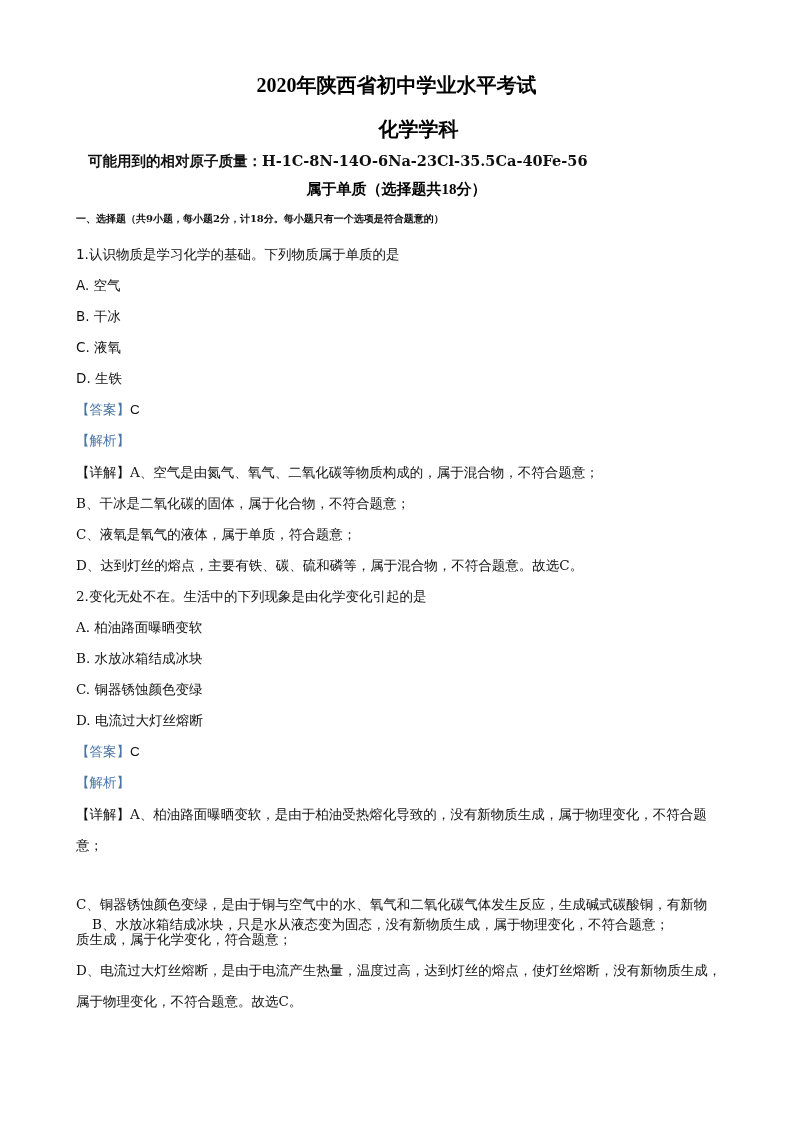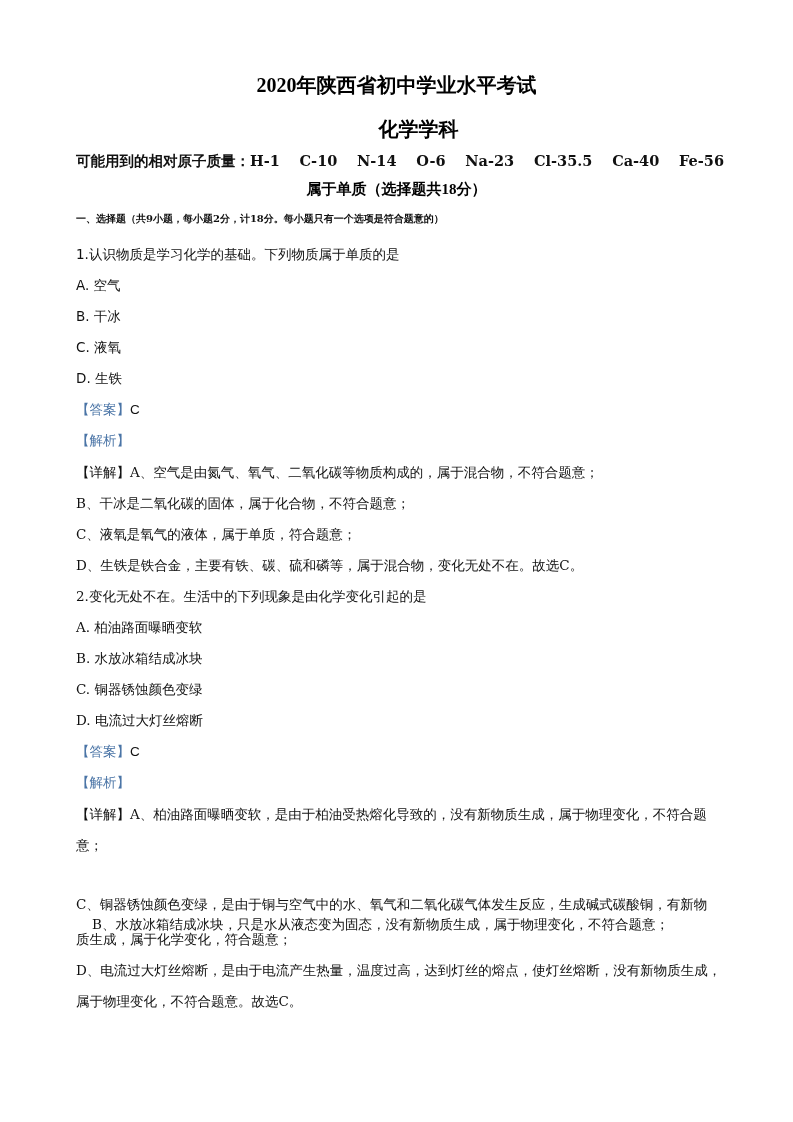--- a/index.html
+++ b/index.html
@@ -2,39 +2,39 @@
 <html><head>
   <meta charset="utf-8">
   <style>
     html, body { margin: 0; padding: 0; background: #ffffff; }
     body { width: 793px; height: 1122px; position: relative; overflow: hidden;
            font-family: "DejaVu Serif", "Liberation Serif", serif; color: #111; }
     .page { position: absolute; left: 0; top: 0; width: 793px; height: 1122px; }
     .title { position: absolute; left: 0; width: 793px; text-align: center; font-weight: bold; color: #000; font-family: Liberation Serif, serif; }
     .t1 { top: 72px; font-size: 20px; }
     .t2 { top: 116px; font-size: 20px; margin-left: 22px; }
-    .masses { position: absolute; top: 152px; left: 76px; width: 648px; font-weight: bold; font-size: 14.5px;
-              display: flex; justify-content: space-between; white-space: nowrap; }
+    .masses { position: absolute; top: 152px; left: 88px; width: 648px; font-weight: bold; font-size: 14.5px;
+              display: flex; justify-content: flex-start; white-space: nowrap; }
     .part { top: 180px; font-size: 15px; }
     .section { position: absolute; top: 212px; left: 76px; font-weight: bold; font-size: 10px; white-space: nowrap; }
     .line { position: absolute; left: 76px; font-size: 13.5px; white-space: nowrap; line-height: 20px; }
     .sans { font-family: "DejaVu Sans", "Liberation Sans", sans-serif; }
     .tag { color: #4a74a6; font-family: "DejaVu Sans", sans-serif; }
     .tagval { color: #111; font-family: "Liberation Sans", sans-serif; }
   </style>
 </head>
 <body>
 
 <div class="page">
   <div class="title t1">2020年陕西省初中学业水平考试</div>
   <div class="title t2">化学学科</div>
 
   <div class="masses">
     <span>可能用到的相对原子质量：H-1</span>
-    <span>C-10</span>
+    <span>C-8</span>
     <span>N-14</span>
     <span>O-6</span>
     <span>Na-23</span>
     <span>Cl-35.5</span>
     <span>Ca-40</span>
     <span>Fe-56</span>
   </div>
 
   <div class="title part">属于单质（选择题共18分）</div>
   <div class="section">一、选择题（共9小题，每小题2分，计18分。每小题只有一个选项是符合题意的）</div>
@@ -46,21 +46,21 @@
   <div class="line sans" style="top:368px;">D.  生铁</div>
   <div class="line" style="top:399px;">
     <span class="tag">【答案】</span><span class="tagval">C</span>
   </div>
   <div class="line" style="top:430px;">
     <span class="tag">【解析】</span>
   </div>
   <div class="line" style="top:462px;">【详解】A、空气是由氮气、氧气、二氧化碳等物质构成的，属于混合物，不符合题意；</div>
   <div class="line" style="top:493px;">B、干冰是二氧化碳的固体，属于化合物，不符合题意；</div>
   <div class="line" style="top:524px;">C、液氧是氧气的液体，属于单质，符合题意；</div>
-  <div class="line" style="top:555px;">D、生铁是铁合金，主要有铁、碳、硫和磷等，属于混合物，变化无处不在。故选C。</div>
+  <div class="line" style="top:555px;">D、达到灯丝的熔点，主要有铁、碳、硫和磷等，属于混合物，不符合题意。故选C。</div>
 
   <div class="line" style="top:586px;">2.变化无处不在。生活中的下列现象是由化学变化引起的是</div>
   <div class="line" style="top:617px;">A.  柏油路面曝晒变软</div>
   <div class="line" style="top:648px;">B.  水放冰箱结成冰块</div>
   <div class="line" style="top:679px;">C.  铜器锈蚀颜色变绿</div>
   <div class="line" style="top:710px;">D.  电流过大灯丝熔断</div>
   <div class="line" style="top:741px;">
     <span class="tag">【答案】</span><span class="tagval">C</span>
   </div>
   <div class="line" style="top:772px;">

